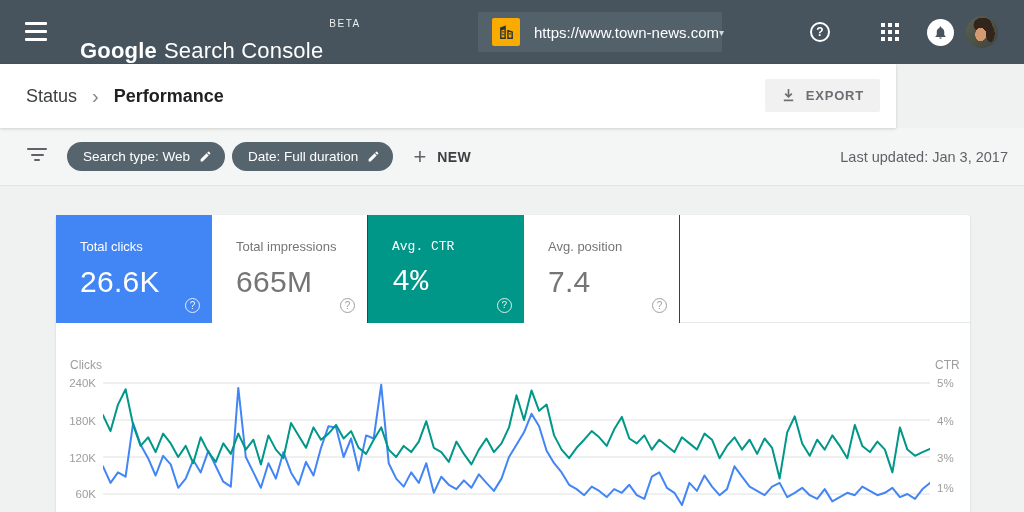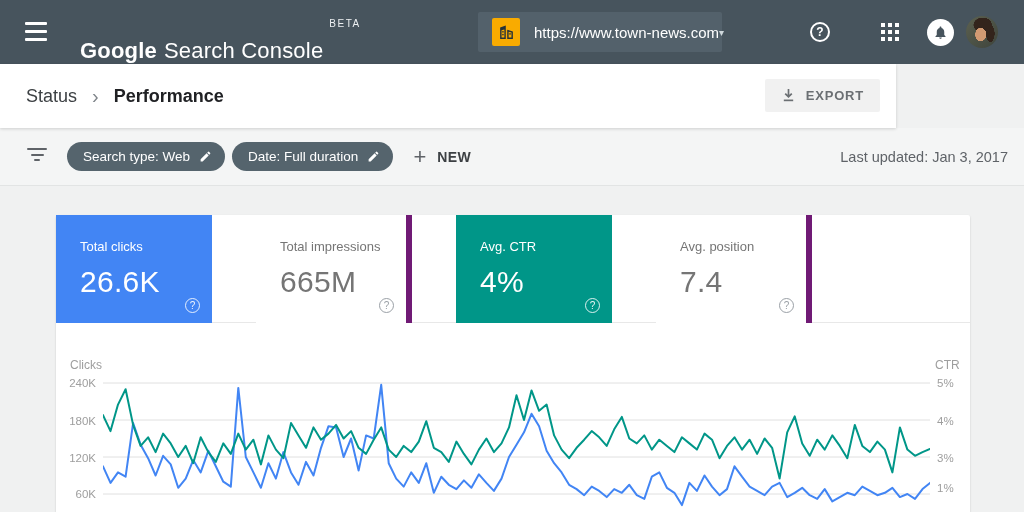--- a/index.html
+++ b/index.html
@@ -59,23 +59,23 @@
   .chip span { color:#fff; font-size:13.5px; }
   .chip svg { margin-left:9px; }
   .new-btn { margin-left:20px; display:flex; align-items:center; cursor:pointer; }
   .new-btn .plus { font-size:22px; font-weight:400; color:#5f6368; line-height:20px; }
   .new-btn .lbl { font-size:14px; font-weight:700; color:#3c4043; letter-spacing:.4px; margin-left:11px; }
   .last-updated { margin-left:auto; margin-right:16px; font-size:14.5px; color:#5f6368; }
 
   
   .card { position:absolute; left:56px; top:215px; width:914px; height:330px; background:#fff;
           box-shadow:0 1px 2px rgba(0,0,0,.18); border-radius:2px 2px 0 0; }
-  .tiles { display:flex; height:108px; border-bottom:1px solid #e8e8e8;gap:44px; }
+  .tiles { display:flex; height:108px; border-bottom:1px solid #e8e8e8; }
   .tile { width:156px; height:108px; position:relative; padding:24px 0 0 24px; cursor:pointer;
-          border-right:6px solid #701a75; background:#fff; }
+          border-right:1px solid #701a75; background:#fff; }
   .tile .t-label { font-size:13px; color:#757575; }
   .tile .t-value { font-size:30px; font-weight:400; color:#757575; margin-top:11px; letter-spacing:.3px; }
   .tile.colored { border-right:none; }
   .tile.colored .t-label, .tile.colored .t-value { color:#fff; }
   .t-help { position:absolute; right:12px; bottom:10px; width:15px; height:15px; border:1px solid #9aa0a6;
             border-radius:50%; color:#9aa0a6; font-size:10px; display:flex; align-items:center;
             justify-content:center; cursor:pointer; }
   .tile.colored .t-help { border-color:rgba(255,255,255,.85); color:rgba(255,255,255,.9); }
 
   
@@ -187,21 +187,21 @@
       <div class="tile colored" style="background: rgb(66, 133, 244);">
         <div class="t-label">Total clicks</div>
         <div class="t-value">26.6K</div>
         <div class="t-help">?</div>
       </div>
       <div class="tile">
         <div class="t-label">Total impressions</div>
         <div class="t-value">665M</div>
         <div class="t-help">?</div>
       </div>
-      <div class="tile colored" style="background: rgb(0, 150, 136);">
+      <div class="tile colored" style="background: rgb(0, 150, 136); font-family: Liberation Mono, monospace;">
         <div class="t-label">Avg. CTR</div>
         <div class="t-value">4%</div>
         <div class="t-help">?</div>
       </div>
       <div class="tile">
         <div class="t-label">Avg. position</div>
         <div class="t-value">7.4</div>
         <div class="t-help">?</div>
       </div>
     </div>

